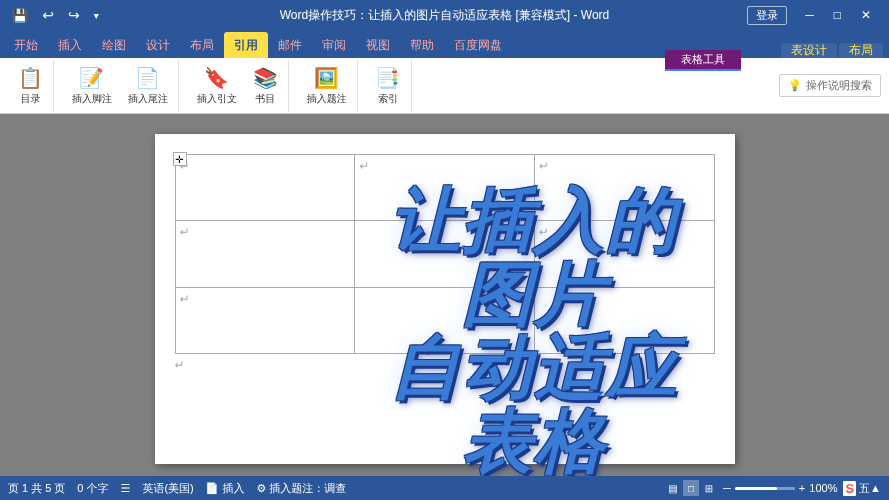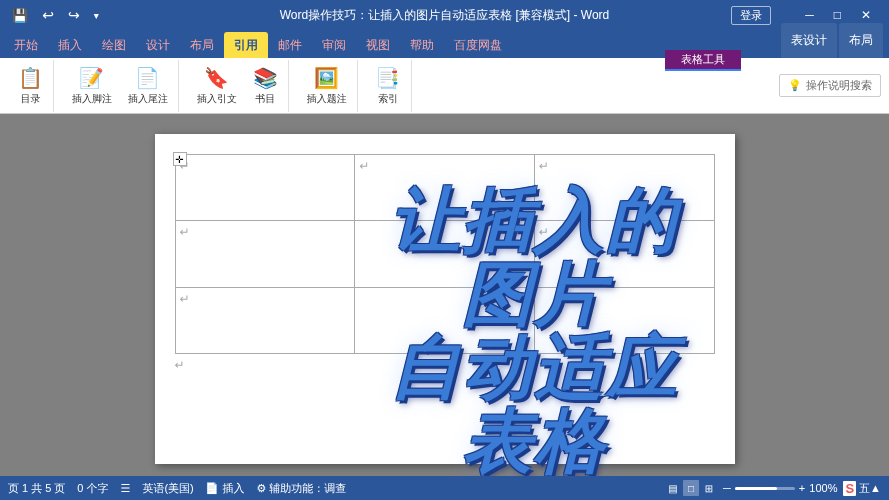--- a/index.html
+++ b/index.html
@@ -36,21 +36,21 @@
       position: absolute;
       left: 50%;
       transform: translateX(-50%);
       font-size: 12px;
       color: white;
       white-space: nowrap;
     }
     #title-bar .right-controls {
       display: flex;
       align-items: center;
-      gap: 24px;
+      gap: 8px;
     }
     #title-bar .right-controls .btn {
       color: white;
       font-size: 13px;
       cursor: pointer;
       padding: 2px 6px;
     }
     #title-bar .right-controls .login-btn {
       border: 1px solid rgba(255,255,255,0.6);
       padding: 1px 8px;
@@ -100,22 +100,22 @@
       top: 0;
       right: 4px;
       height: 28px;
       display: flex;
       align-items: flex-end;
     }
     .extra-tab {
       padding: 4px 10px;
       font-size: 12px;
       cursor: pointer;
-      color: #ffffff;
-      height: 35px;
+      color: #fde047;
+      height: 15px;
       display: flex;
       align-items: center;
       background: rgba(255,255,255,0.08);
       border-radius: 3px 3px 0 0;
       margin-right: 2px;
     }
 
     
     #command-ribbon {
       height: 56px;
@@ -453,21 +453,21 @@
     </div>
     <div class="status-item">
       <span>英语(美国)</span>
     </div>
     <div class="status-item">
       <span>📄</span>
       <span>插入</span>
     </div>
     <div class="status-item">
       <span>⚙</span>
-      <span>辅助功能：调查</span>
+      <span>插入题注：调查</span>
     </div>
   </div>
 
   <div class="status-right">
     <div class="view-icons">
       <div class="view-icon-btn">▤</div>
       <div class="view-icon-btn active">□</div>
       <div class="view-icon-btn">⊞</div>
     </div>
     <div class="zoom-controls">

